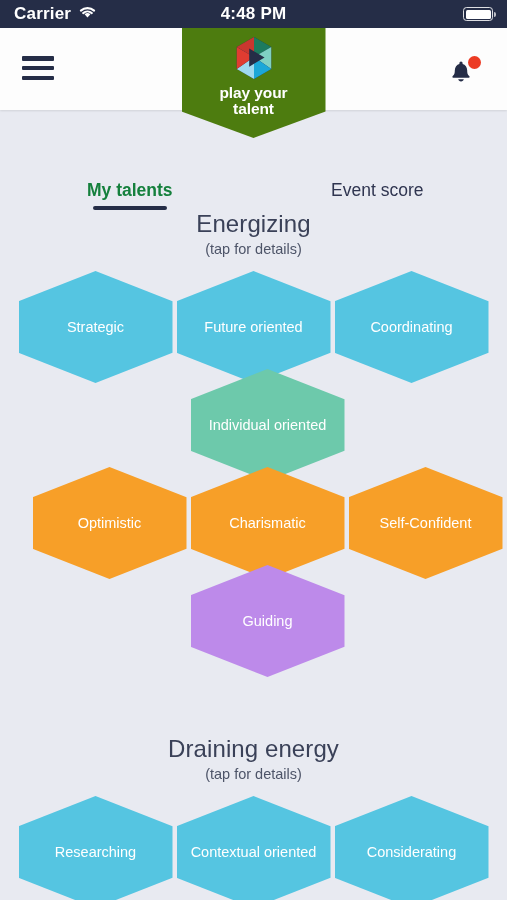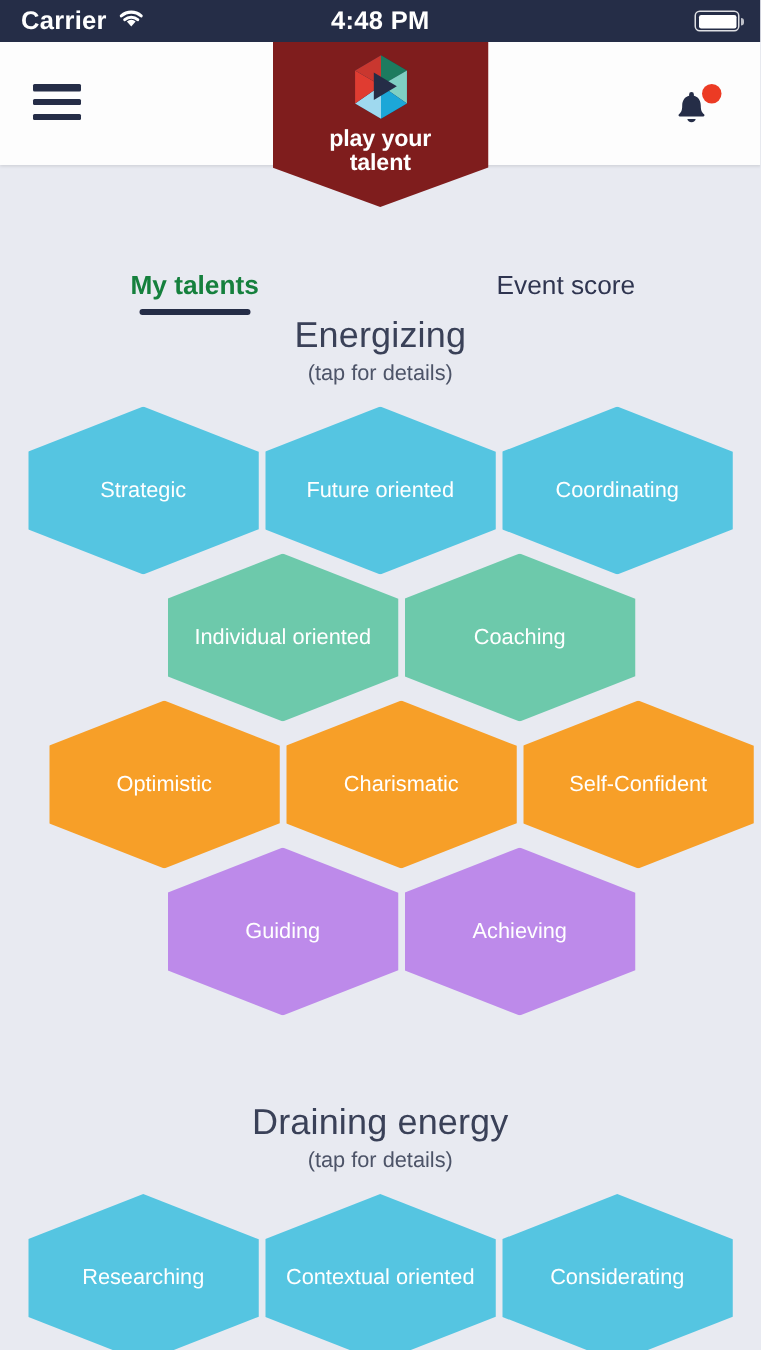--- a/index.html
+++ b/index.html
@@ -64,21 +64,21 @@
     position: absolute; inset: 0;
     background: #fdfdfd;
     height: 82px;
     box-shadow: 0 1px 2px rgba(0,0,0,.10);
   }
   .header-banner {
     position: absolute;
     left: 50%; transform: translateX(-50%);
     top: 0;
     width: 144px; height: 110px;
-    background: #7f1d1d;
+    background: #4d7c0f;
     clip-path: polygon(0 0, 100% 0, 100% 76%, 50% 100%, 0 76%);
     display: flex; flex-direction: column;
     align-items: center; justify-content: flex-start;
     padding-top: 6px;
     z-index: 3;
   }
   .logo-mark { width: 52px; height: 48px; display: block; }
   .logo-text {
     color: #ffffff;
     font-size: 15.5px; font-weight: bold;
@@ -246,43 +246,37 @@
         </div>
         <div class="hex" style="background: rgb(85, 197, 225);">
           <span>Coordinating</span>
         </div>
       </div>
 
       <div class="hex-row r2">
         <div class="hex" style="background: rgb(109, 201, 171);">
           <span>Individual oriented</span>
         </div>
-        <div class="hex" style="background: rgb(109, 201, 171);">
-          <span>Coaching</span>
-        </div>
       </div>
 
       <div class="hex-row r2">
         <div class="hex" style="background: rgb(247, 159, 40);">
           <span>Optimistic</span>
         </div>
         <div class="hex" style="background: rgb(247, 159, 40);">
           <span>Charismatic</span>
         </div>
         <div class="hex" style="background: rgb(247, 159, 40);">
           <span>Self-Confident</span>
         </div>
       </div>
 
       <div class="hex-row r2">
         <div class="hex" style="background: rgb(189, 138, 234);">
           <span>Guiding</span>
-        </div>
-        <div class="hex" style="background: rgb(189, 138, 234);">
-          <span>Achieving</span>
         </div>
       </div>
     </div>
   </div>
 
   <div class="spacer-lg"></div>
 
   <div class="section">
     <div class="section-head">
       <div class="section-title">Draining energy</div>

